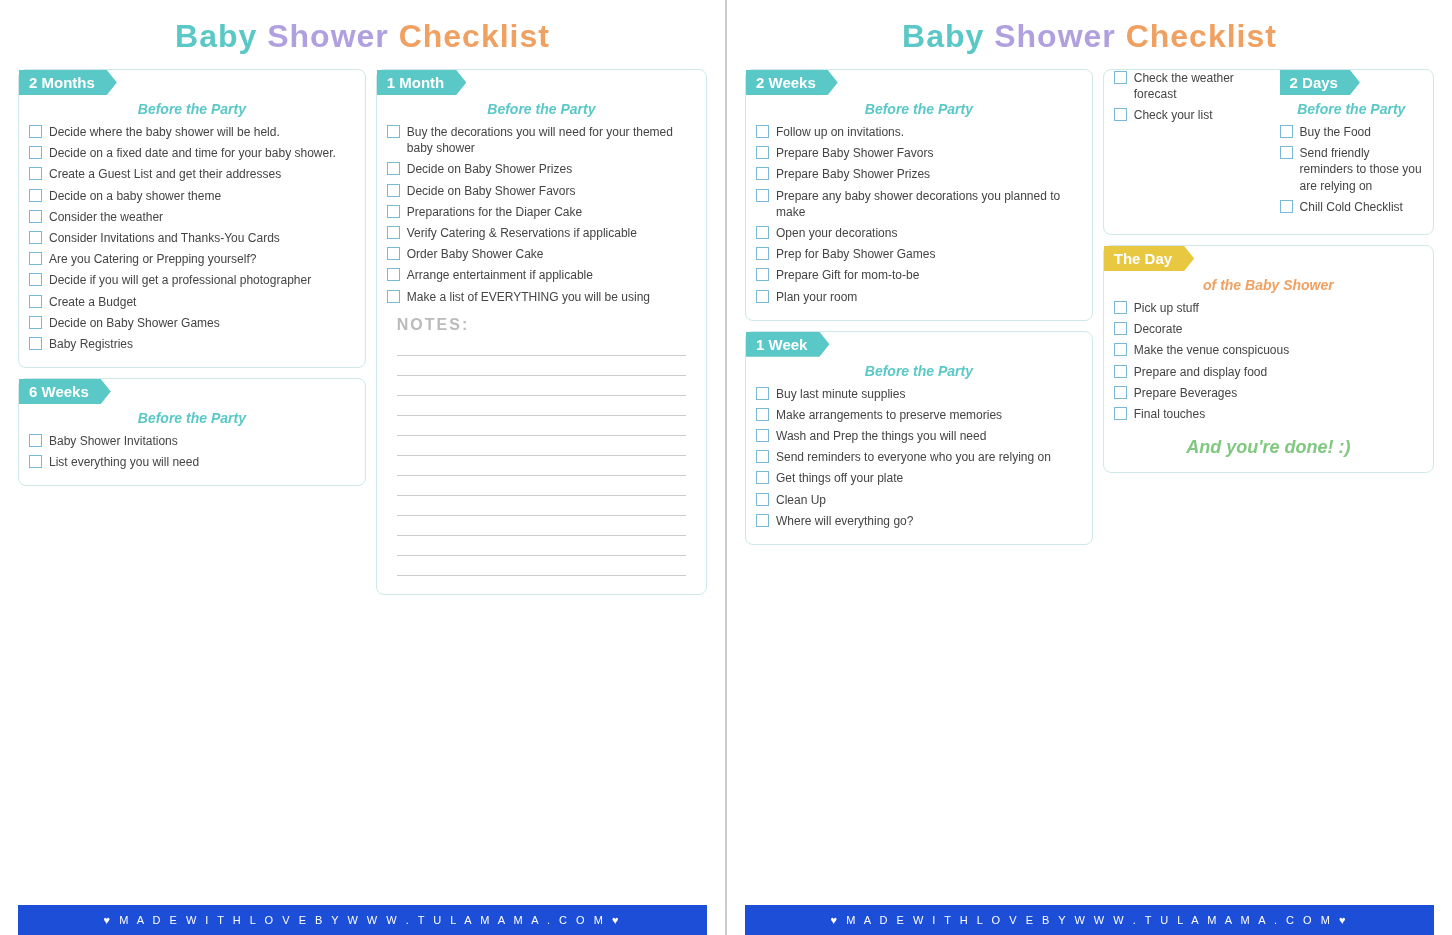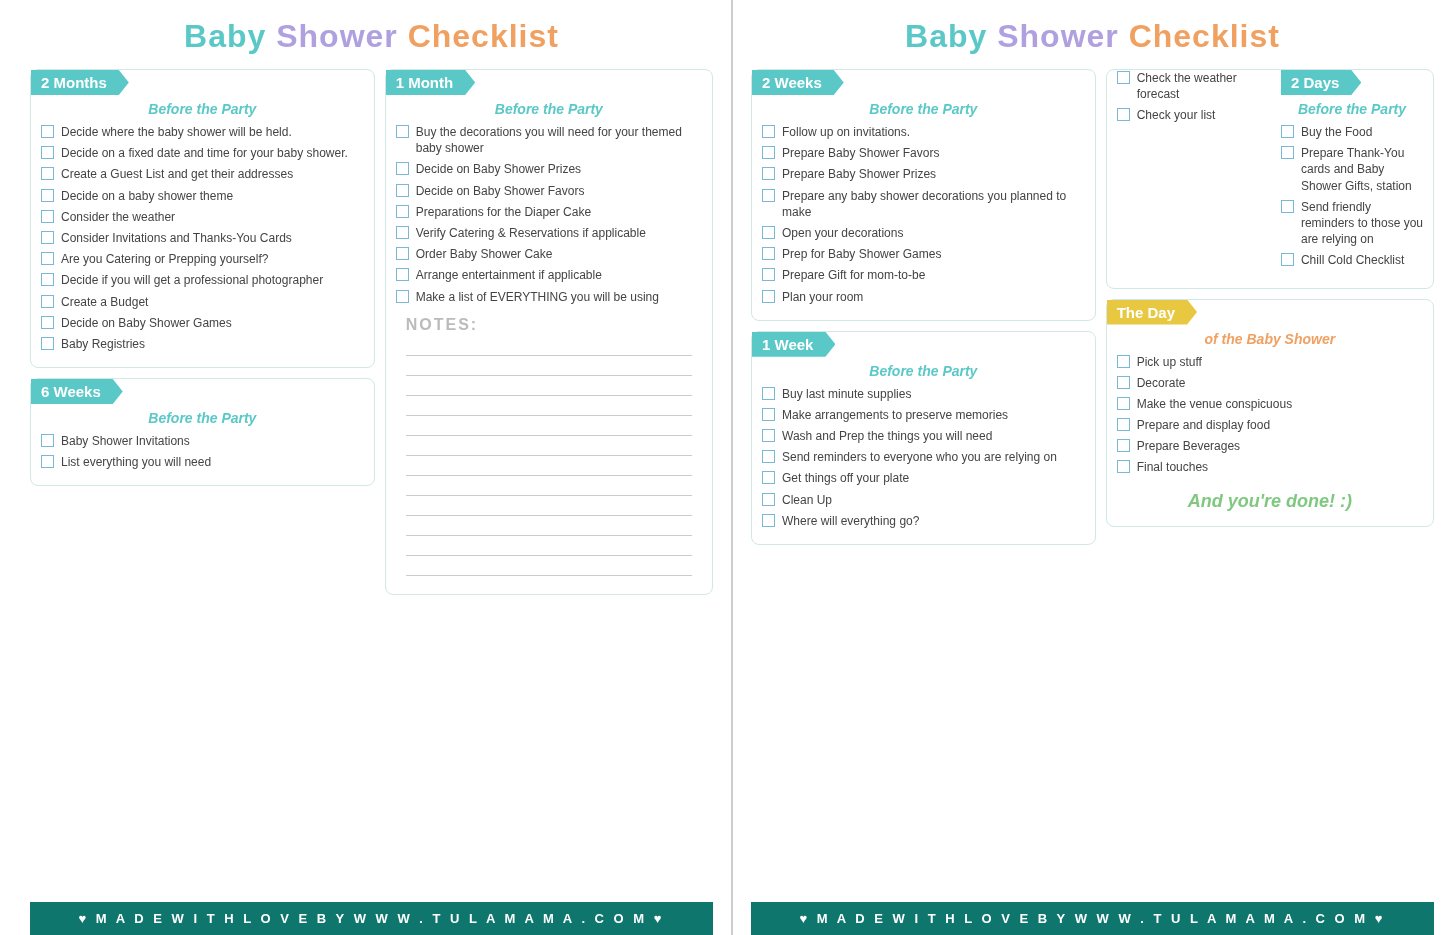--- a/index.html
+++ b/index.html
@@ -7,21 +7,20 @@
       font-family: Arial, sans-serif;
       background: #fff;
       width: 1452px;
       min-height: 935px;
       display: flex;
       flex-direction: column;
     }
     .pages-container {
       display: flex;
       flex: 1;
-      padding-left: 12px;
     }
     .page {
       flex: 1;
       padding: 18px 18px 0 18px;
       background: #fff;
       border-right: 2px solid #ccc;
       display: flex;
       flex-direction: column;
     }
     .page:last-child { border-right: none; }
@@ -113,27 +112,27 @@
       color: #bbb;
       letter-spacing: 2px;
       margin-bottom: 4px;
     }
     .note-line {
       border-bottom: 1px solid #ccc;
       height: 18px;
       margin-bottom: 2px;
     }
     .footer {
-      background: #0f766e;
+      background: #1d4ed8;
       text-align: center;
       color: #fff;
-      font-size: 13px;
+      font-size: 11px;
       letter-spacing: 3px;
       padding: 9px 0;
-      font-weight: bold;
+      font-weight: normal;
     }
     .and-done {
       text-align: center;
       color: #80c880;
       font-style: italic;
       font-weight: bold;
       font-size: 18px;
       padding: 10px 0 4px 0;
     }
   </style>
@@ -380,24 +379,20 @@
               <div class="section-header teal" style="margin-left:0;">
                 <span>2 Days</span>
               </div>
               <div class="section-sub-title teal">Before the Party</div>
               <div class="checklist-item">
                   <span class="checkbox"></span>
                   <span>Buy the Food</span>
                 </div>
               <div class="checklist-item">
                   <span class="checkbox"></span>
-                  <span>Prepare Thank-You cards and Baby Shower Gifts, station</span>
-                </div>
-              <div class="checklist-item">
-                  <span class="checkbox"></span>
                   <span>Send friendly reminders to those you are relying on</span>
                 </div>
               <div class="checklist-item">
                   <span class="checkbox"></span>
                   <span>Chill Cold Checklist</span>
                 </div>
             </div>
           </div>
         </div>
 

